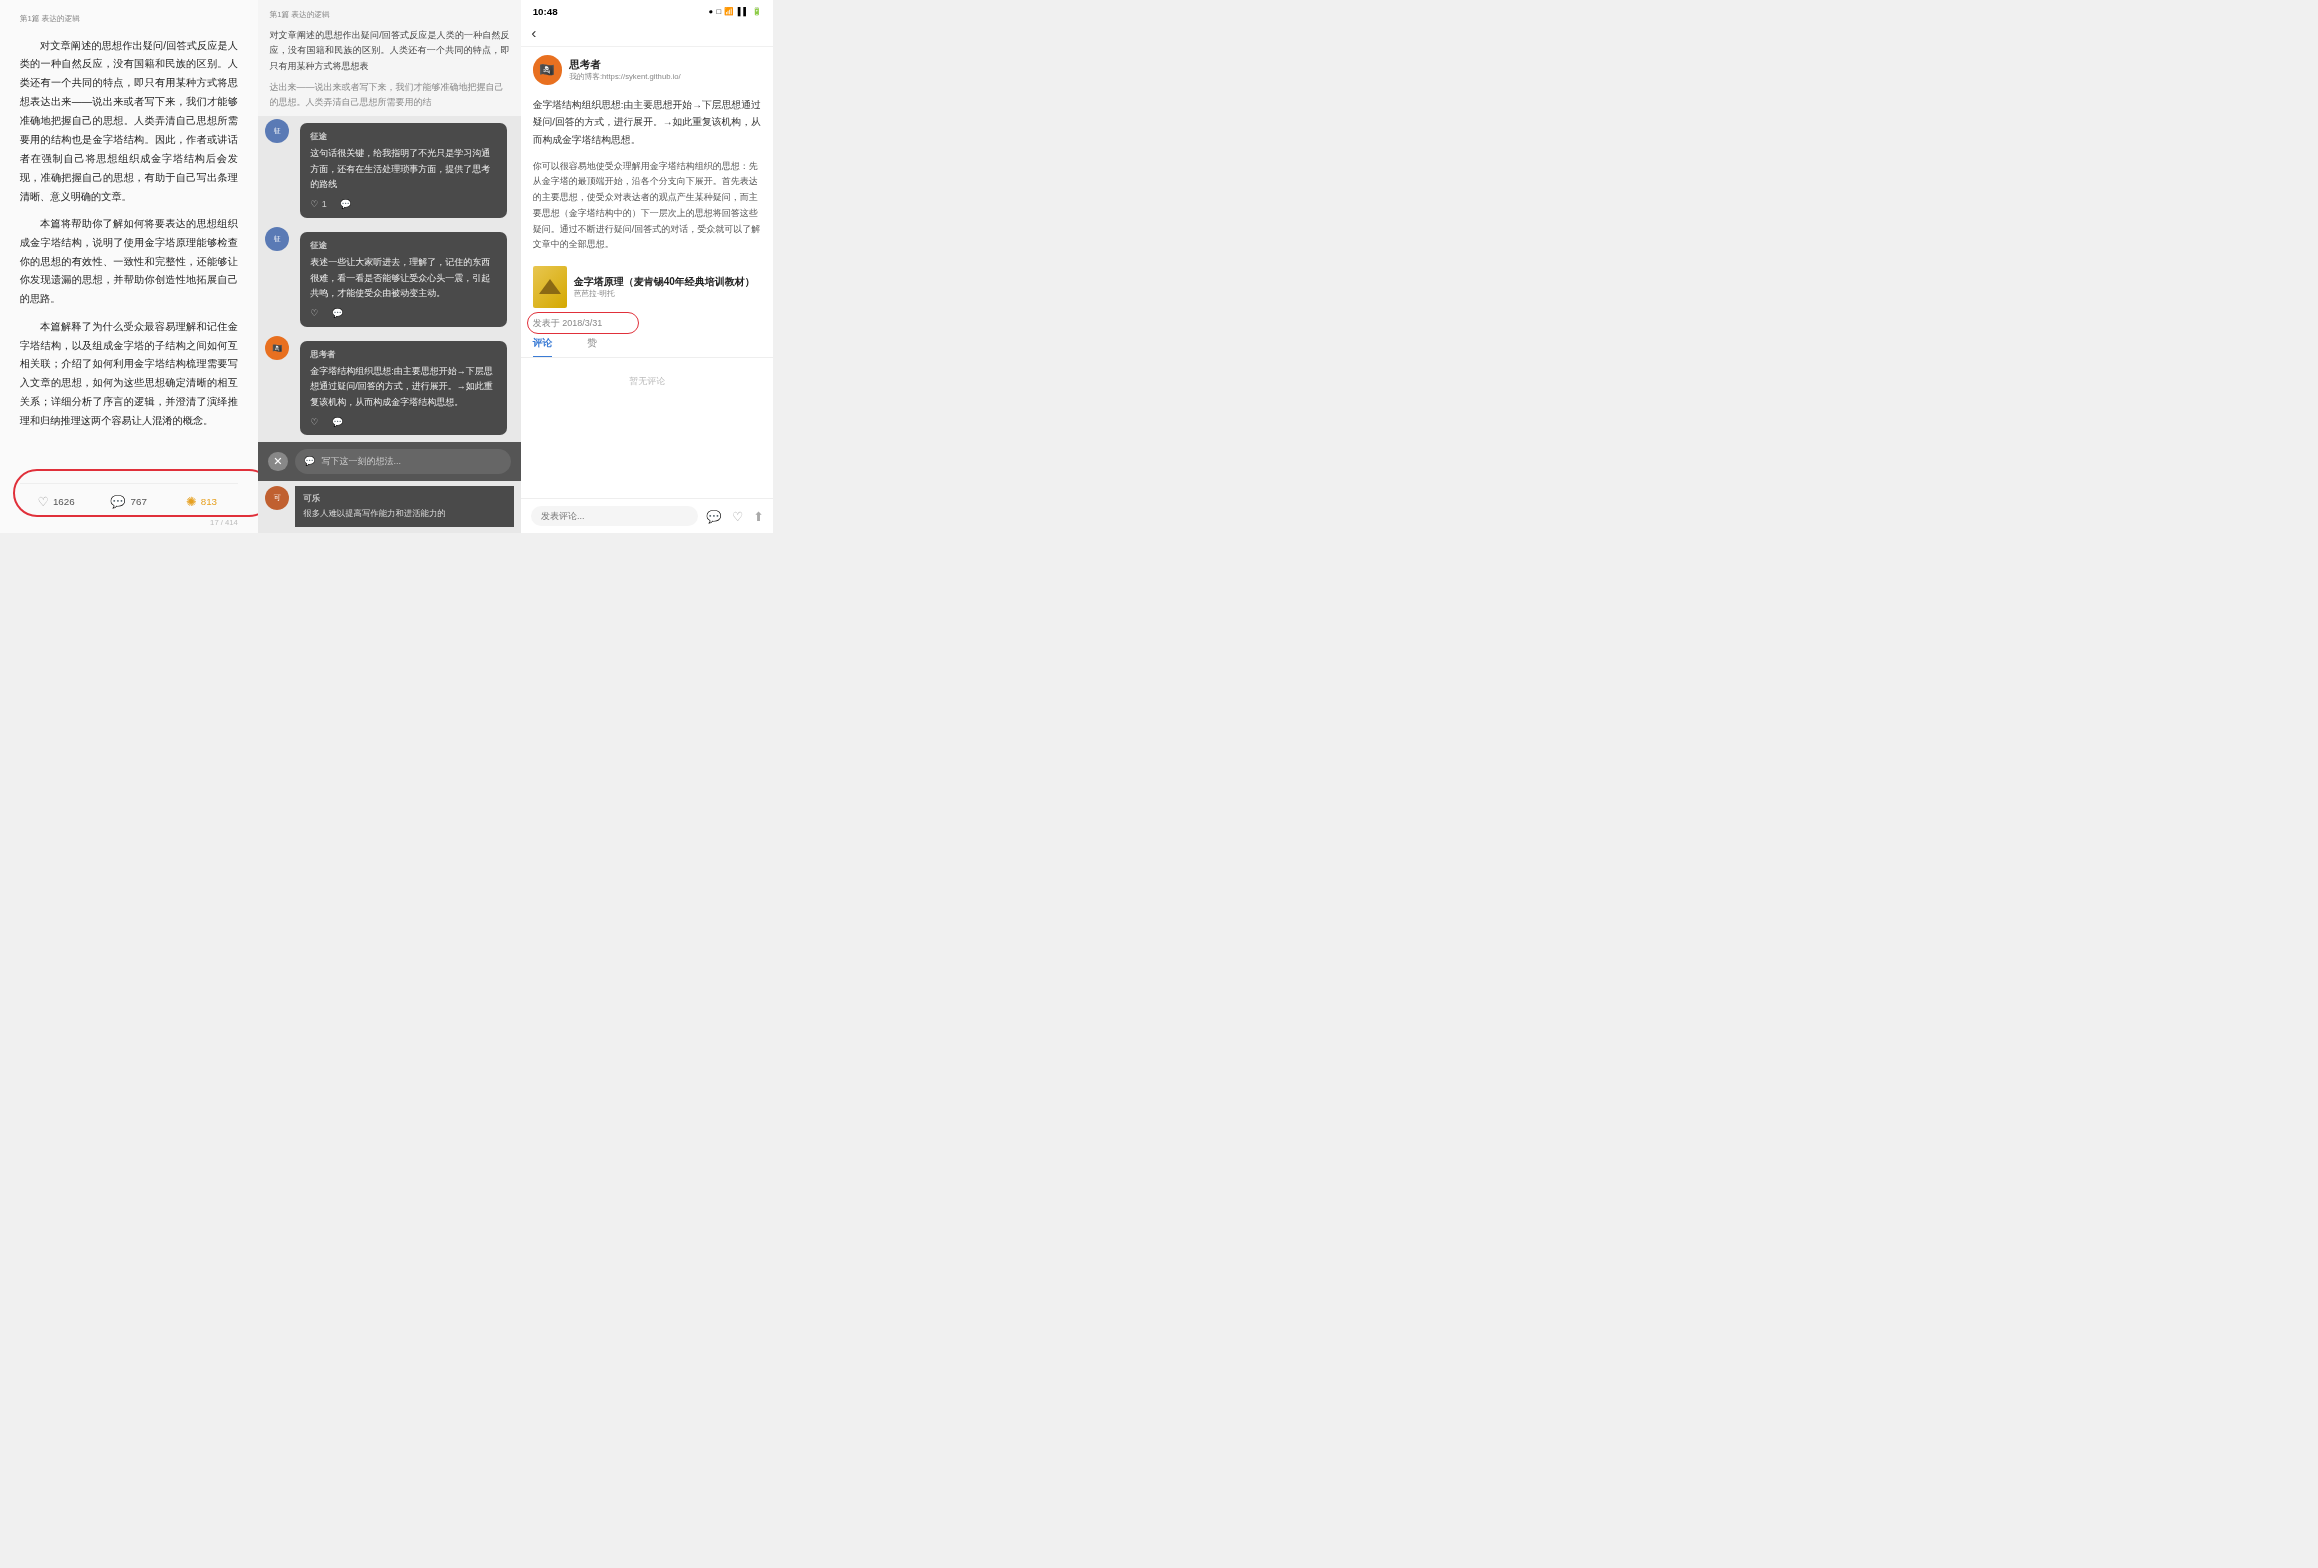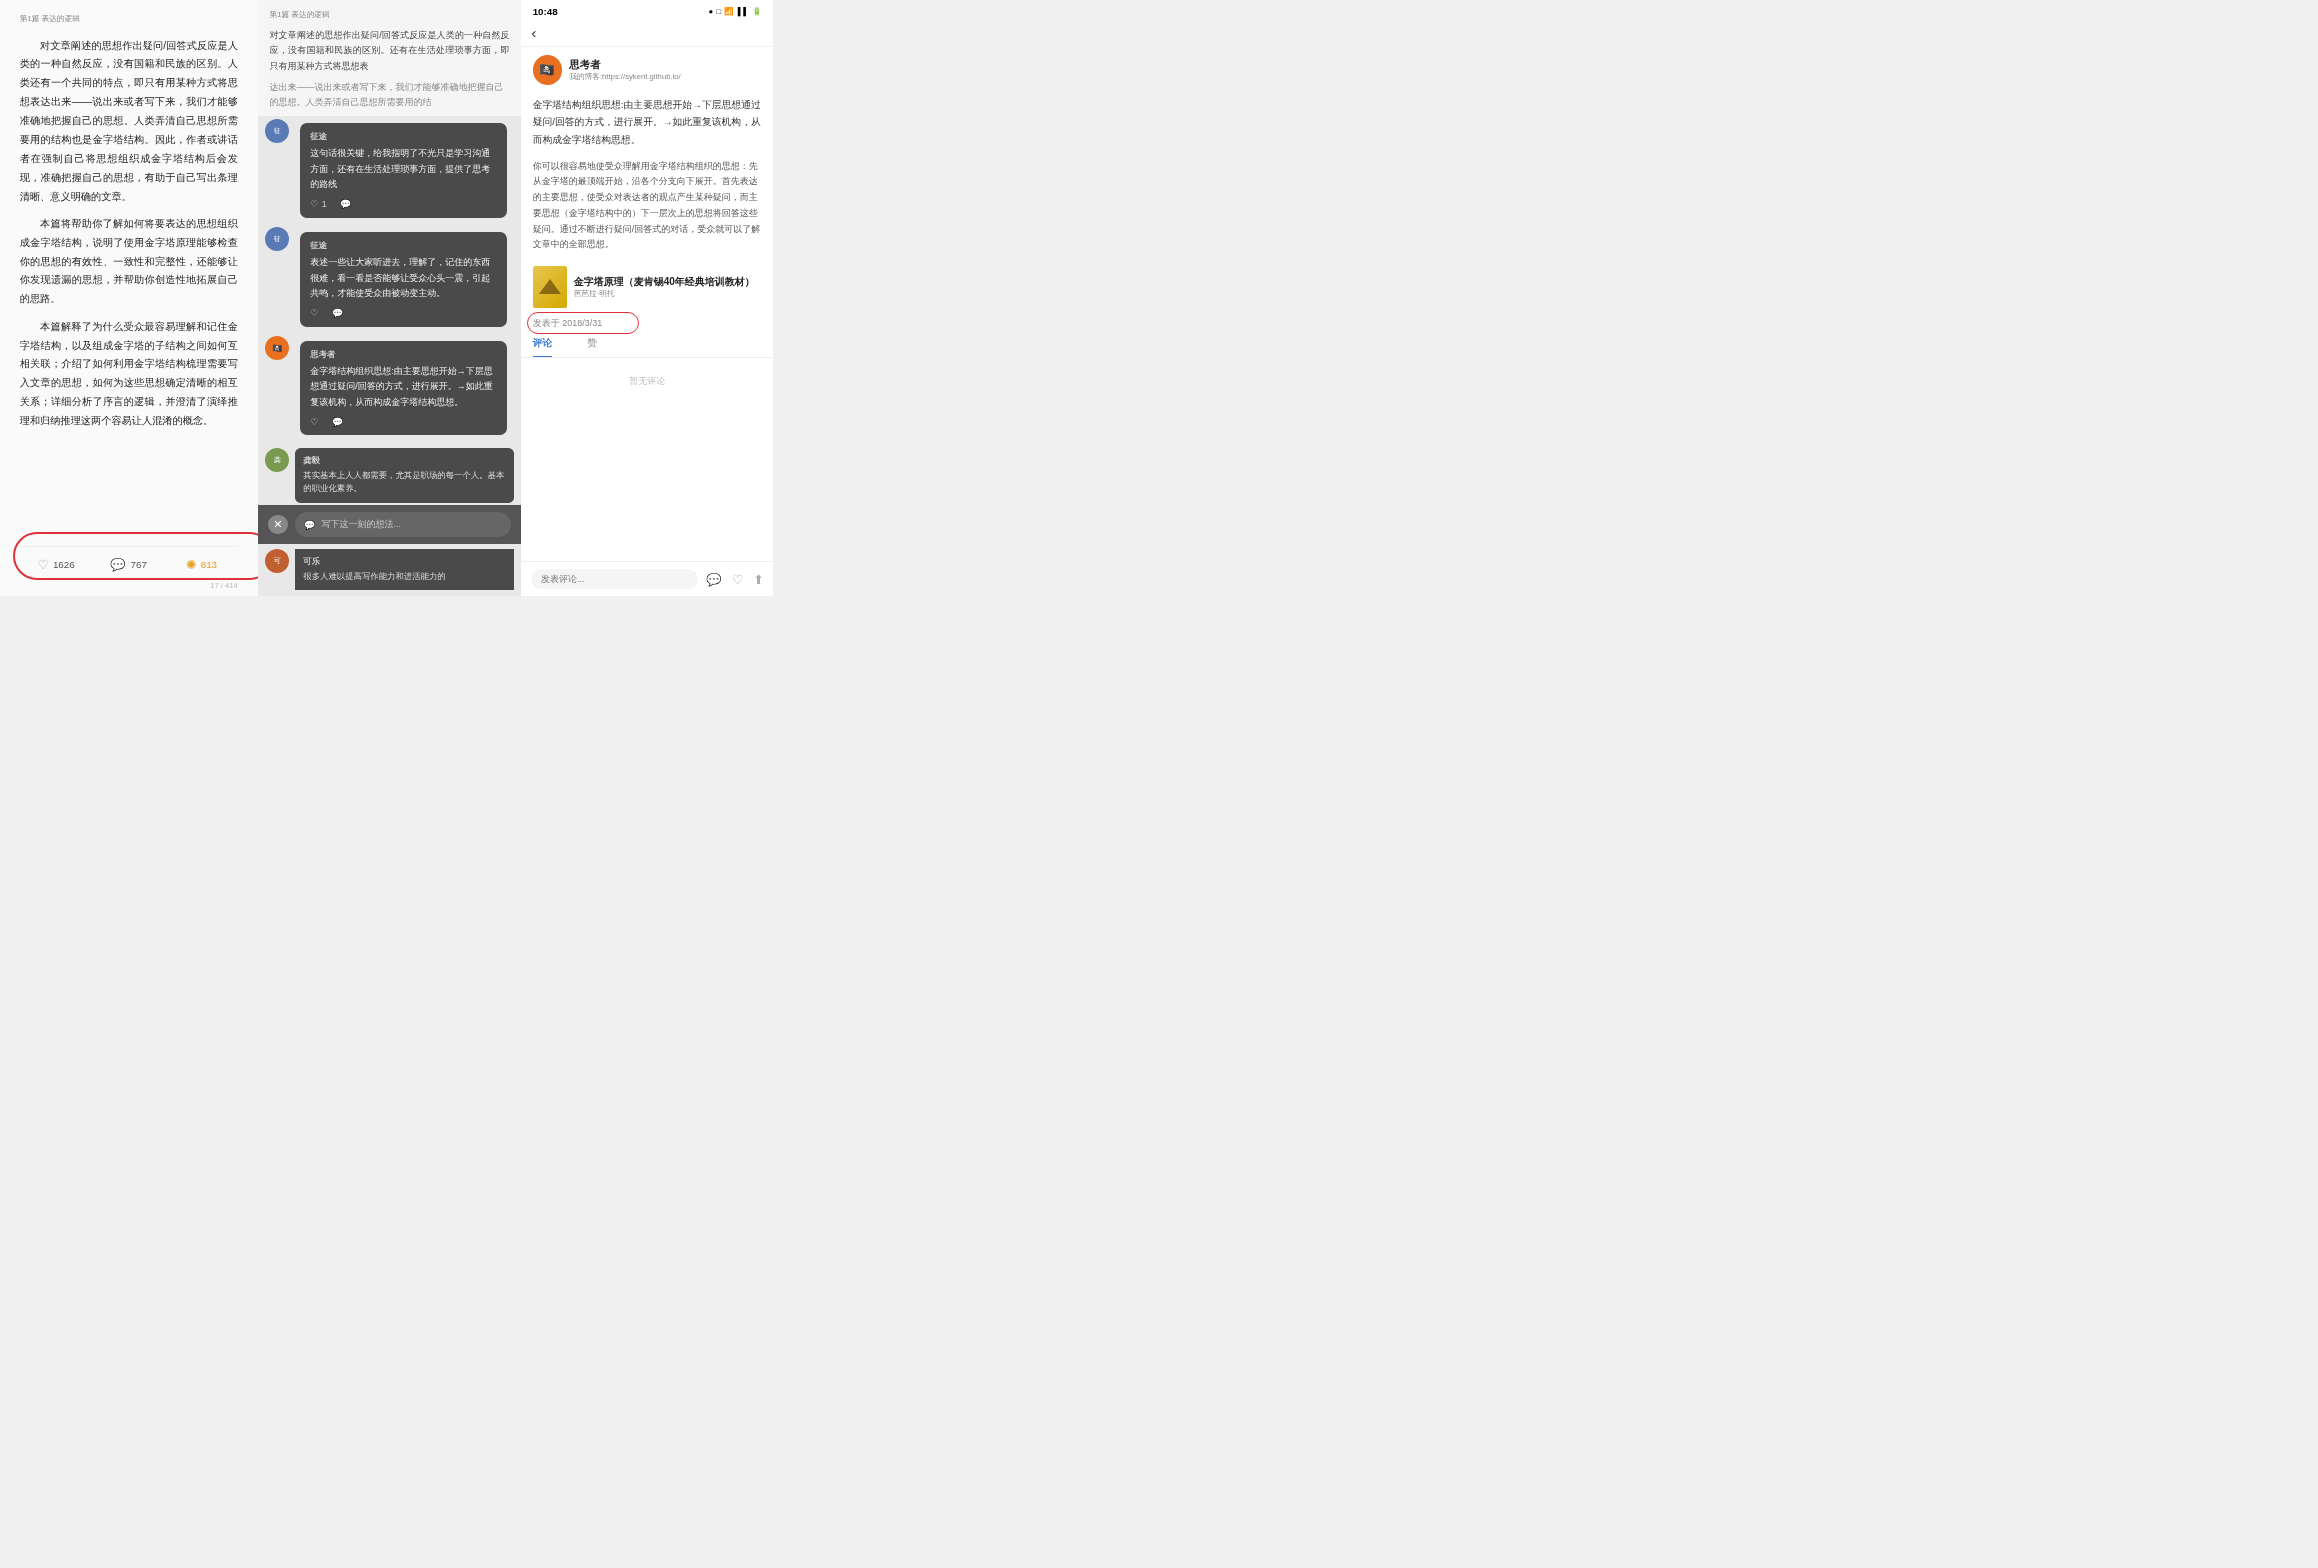--- a/index.html
+++ b/index.html
@@ -462,21 +462,21 @@
       <span>813</span>
     </div>
   </div>
   <div class="page-num">17 / 414</div>
 </div>
 
 <div class="divider-v"></div>
 
 <div class="panel panel-middle">
   <div class="breadcrumb">第1篇 表达的逻辑</div>
-  <div class="original-text">对文章阐述的思想作出疑问/回答式反应是人类的一种自然反应，没有国籍和民族的区别。还有在生活处理琐事方面，即只有用某种方式将思想表</div>
+  <div class="original-text">对文章阐述的思想作出疑问/回答式反应是人类的一种自然反应，没有国籍和民族的区别。人类还有一个共同的特点，即只有用某种方式将思想表</div>
   <div class="original-text-blurred">达出来——说出来或者写下来，我们才能够准确地把握自己的思想。人类弄清自己思想所需要用的结</div>
 
   <div class="middle-comment-list">
 
     <div style="display:flex;gap:4.2px;padding:2.8px 7px;">
       <div class="avatar-placeholder" style="background:#5a7ab5;font-size:7px;">征</div>
       <div class="comment-card" style="flex:1;">
         <div class="card-author">征途</div>
         <div class="card-text">这句话很关键，给我指明了不光只是学习沟通方面，还有在生活处理琐事方面，提供了思考的路线</div>
         <div class="card-actions">
@@ -516,27 +516,20 @@
           <div class="action-item">
             <span>♡</span>
           </div>
           <div class="action-item">
             <span>💬</span>
           </div>
         </div>
       </div>
     </div>
 
-    <div class="middle-bottom-comment">
-      <div class="avatar-placeholder" style="background:#7a9a50;font-size:7px;">龚</div>
-      <div class="comment-bubble">
-        <div class="author-name">龚毅</div>
-        <div class="bubble-text">其实基本上人人都需要，尤其是职场的每一个人。基本的职业化素养。</div>
-      </div>
-    </div>
 
     <div class="middle-input-bar">
       <div class="close-btn">✕</div>
       <div class="input-area">
         <span>💬</span>
         <span>写下这一刻的想法...</span>
       </div>
     </div>
 
     <div style="padding:5.6px 7px;display:flex;gap:5.6px;background:#e8e8e8;">

